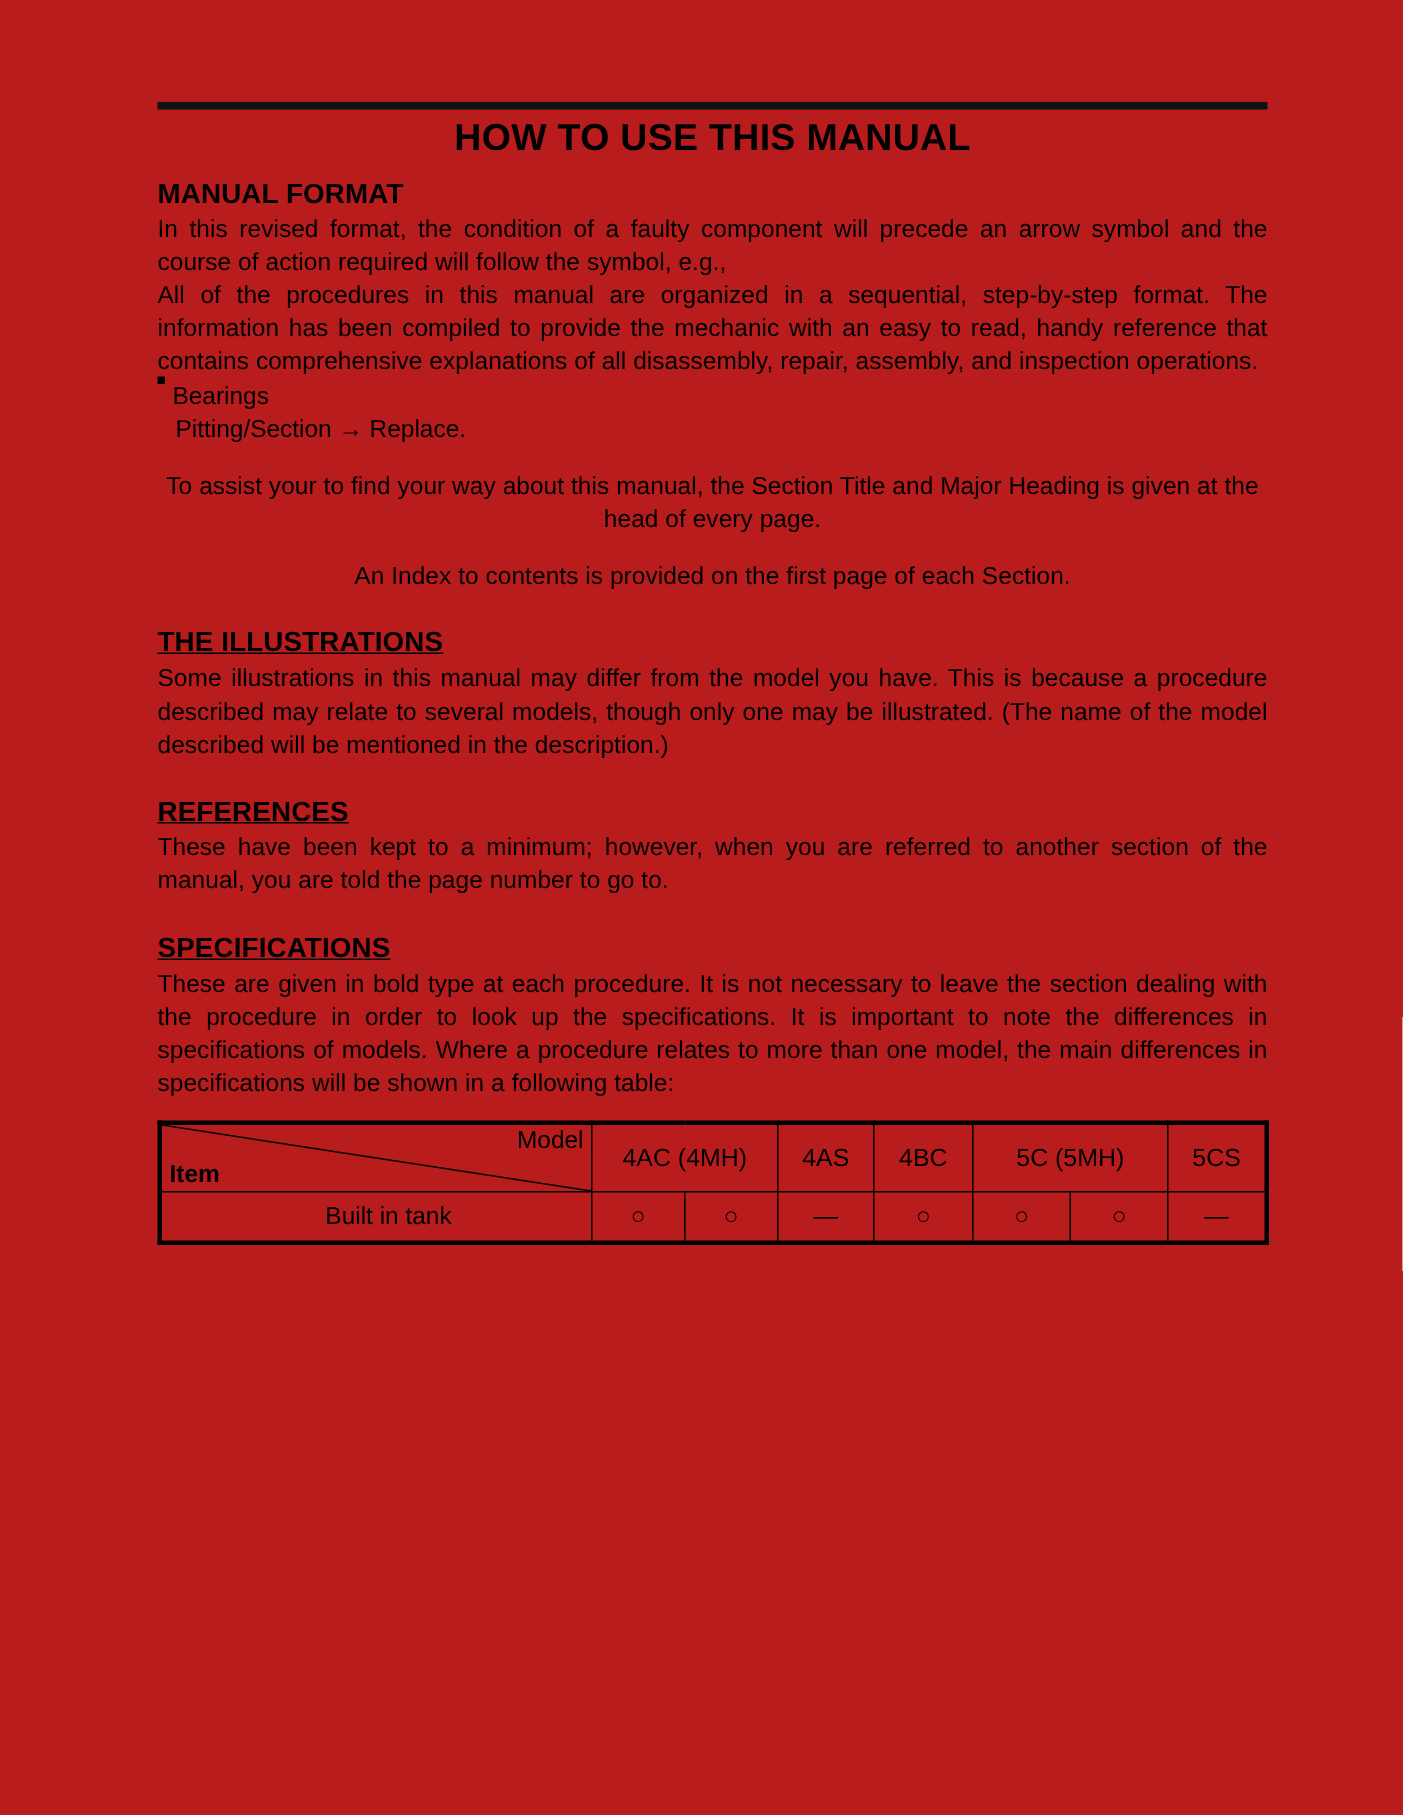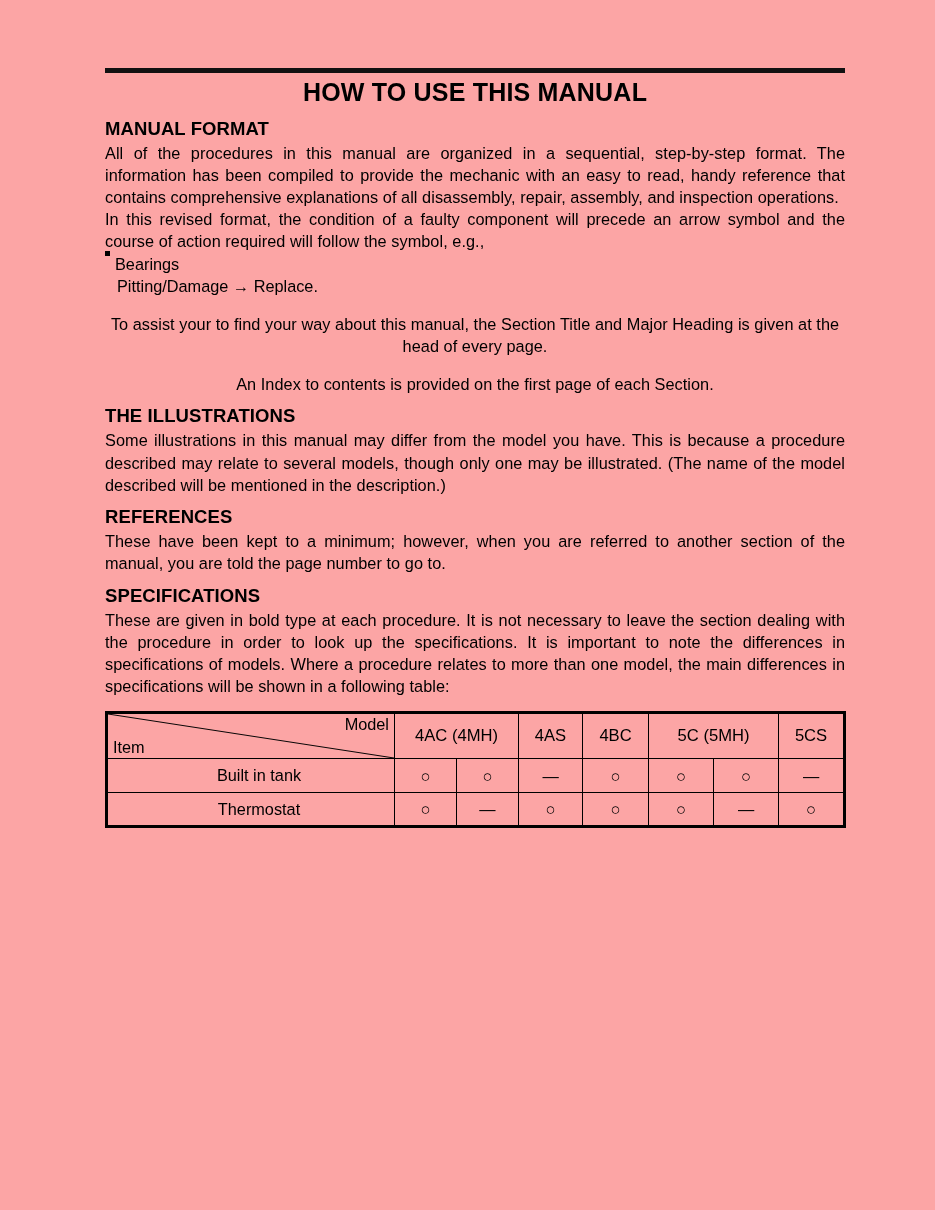--- a/index.html
+++ b/index.html
@@ -12,21 +12,21 @@
     height: 1210px;
     font-family: "Liberation Sans", sans-serif;
     color: #000000;
     -webkit-font-smoothing: antialiased;
   }
 
   .page {
     position: relative;
     width: 935px;
     height: 1210px;
-    background: #fca5a5;
+    background: #b91c1c;
     box-sizing: border-box;
   }
 
   .content {
     position: absolute;
     left: 105px;
     top: 68px;
     width: 740px;
   }
 
@@ -50,21 +50,22 @@
 
   
   .section-heading {
     font-size: 18.5px;
     font-weight: bold;
     letter-spacing: 0.1px;
     margin: 0 0 2px 0;
     line-height: 1.25;
   }
   .section-heading.spaced {
-    margin-top: 9px;
+    margin-top: 21px;
+    text-decoration: underline;
   }
 
   
   .para {
     font-size: 16.3px;
     line-height: 22.2px;
     text-align: justify;
     margin: 0;
     letter-spacing: 0.05px;
   }
@@ -152,44 +153,45 @@
     top: 1px;
     font-size: 16.3px;
     line-height: 1.2;
   }
   .corner .lbl-item {
     position: absolute;
     left: 5px;
     bottom: 1px;
     font-size: 16.3px;
     line-height: 1.2;
+    font-weight: bold;
   }
   .hdr-row th {
     height: 46px !important;
   }
 </style>
 </head>
 <body>
 
 <div class="page">
   <div class="content">
 
     <div class="top-rule"></div>
 
     <h1 class="page-title">HOW TO USE THIS MANUAL</h1>
 
     <h2 class="section-heading">MANUAL FORMAT</h2>
+    <p class="para">In this revised format, the condition of a faulty component will precede an arrow symbol and the course of action required will follow the symbol, e.g.,</p>
     <p class="para">All of the procedures in this manual are organized in a sequential, step-by-step format. The information has been compiled to provide the mechanic with an easy to read, handy reference that contains comprehensive explanations of all disassembly, repair, assembly, and inspection operations.</p>
-    <p class="para">In this revised format, the condition of a faulty component will precede an arrow symbol and the course of action required will follow the symbol, e.g.,</p>
 
     <div class="bullet-line">
       <span class="bullet-dot"></span>
       <span>Bearings</span>
     </div>
-    <div class="sub-line">Pitting/Damage → Replace.</div>
+    <div class="sub-line">Pitting/Section → Replace.</div>
 
     <p class="para loose gap">To assist your to find your way about this manual, the Section Title and Major Heading is given at the head of every page.</p>
     <p class="para loose gap">An Index to contents is provided on the first page of each Section.</p>
 
     <h2 class="section-heading spaced">THE ILLUSTRATIONS</h2>
     <p class="para">Some illustrations in this manual may differ from the model you have. This is because a procedure described may relate to several models, though only one may be illustrated. (The name of the model described will be mentioned in the description.)</p>
 
     <h2 class="section-heading spaced">REFERENCES</h2>
     <p class="para">These have been kept to a minimum; however, when you are referred to another section of the manual, you are told the page number to go to.</p>
 
@@ -228,28 +230,18 @@
           <tr>
             <td class="row-label">Built in tank</td>
             <td class="mark">○</td>
             <td class="mark">○</td>
             <td class="mark">—</td>
             <td class="mark">○</td>
             <td class="mark">○</td>
             <td class="mark">○</td>
             <td class="mark">—</td>
           </tr>
-          <tr>
-            <td class="row-label">Thermostat</td>
-            <td class="mark">○</td>
-            <td class="mark">—</td>
-            <td class="mark">○</td>
-            <td class="mark">○</td>
-            <td class="mark">○</td>
-            <td class="mark">—</td>
-            <td class="mark">○</td>
-          </tr>
         </tbody>
       </table>
     </div>
 
   </div>
 </div>
 
 </body></html>

